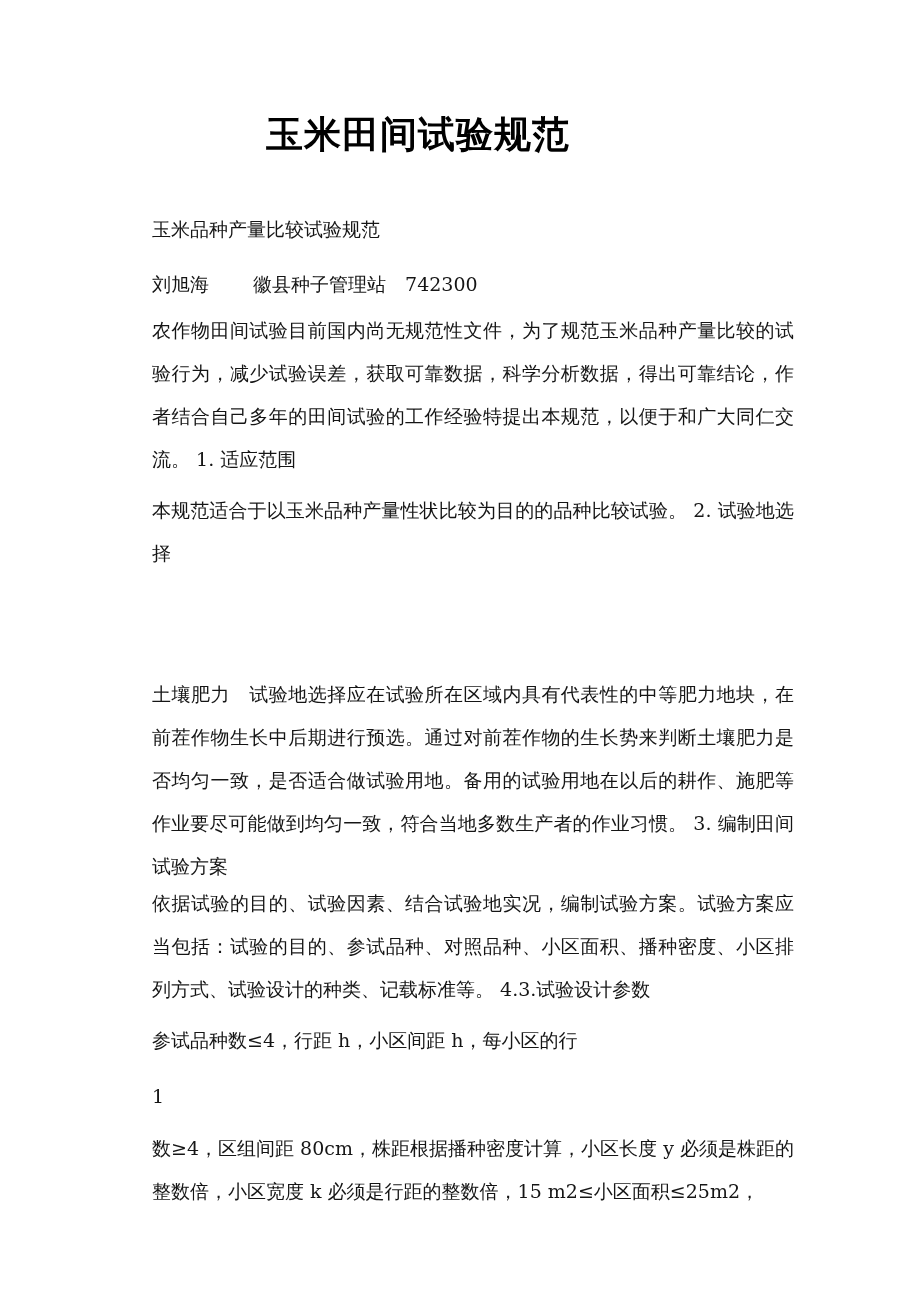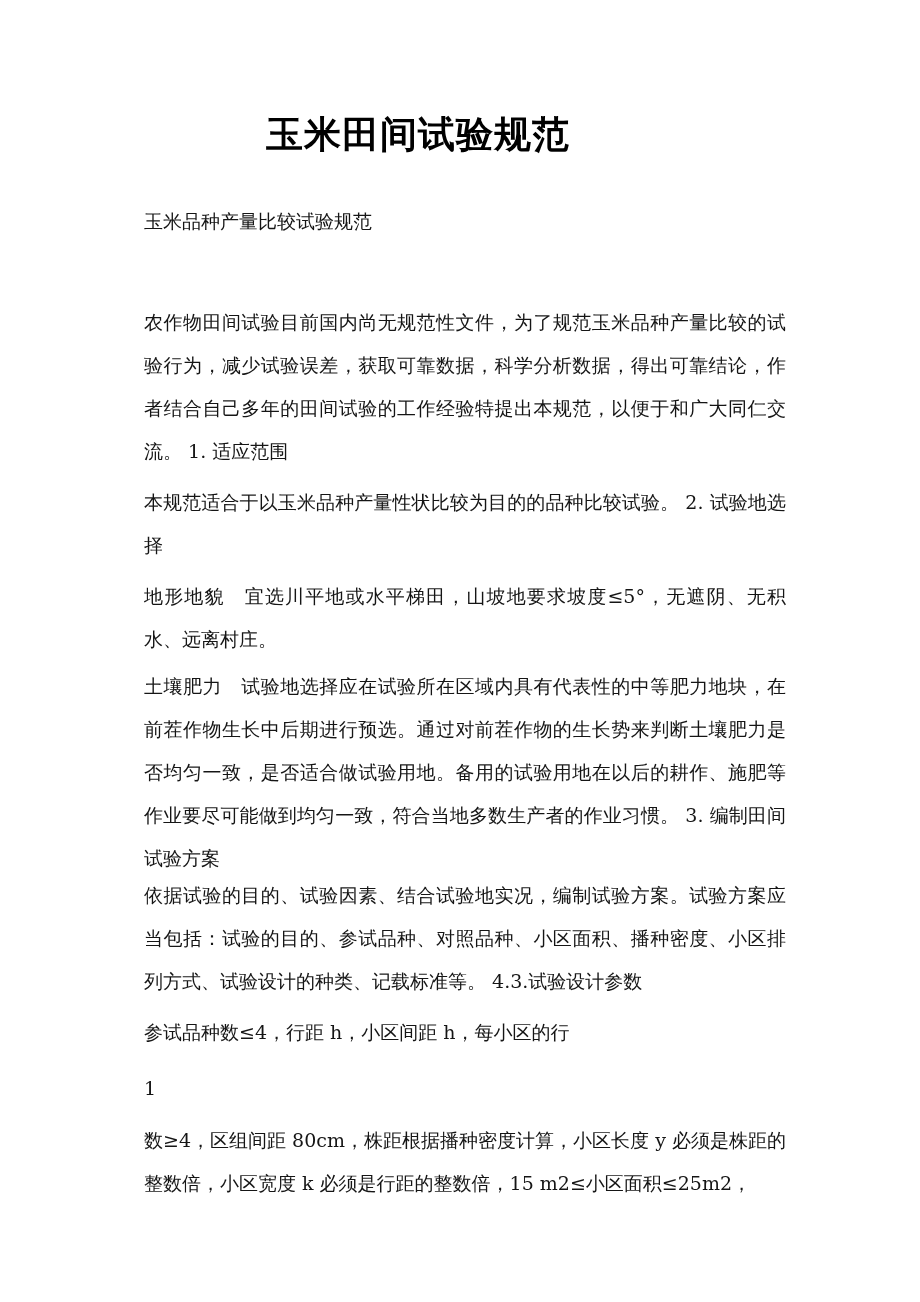--- a/index.html
+++ b/index.html
@@ -3,34 +3,34 @@
 <meta charset="utf-8">
 <style>
   html, body { margin:0; padding:0; background:#ffffff; }
   body { width:920px; height:1302px; overflow:hidden; position:relative;
          font-family:"DejaVu Serif","Liberation Serif",serif; color:#111; }
   .page { position:absolute; left:0; top:0; width:920px; height:1302px; background:#fff; }
   .title { position:absolute; left:0; width:836px; top:110px; text-align:center;
            font-family:"DejaVu Sans","Liberation Sans",sans-serif; font-weight:bold;
            font-size:37px; line-height:50px; letter-spacing:1px; color:#000; }
   .para { position:absolute; left:140px; width:642px; font-size:19px; line-height:43px;
-          text-align:justify; text-justify:inter-character; margin:4px; color:#151515; }
+          text-align:justify; text-justify:inter-character; margin:12px; color:#151515; }
   .single { white-space:pre; }
 </style>
 </head>
 <body>
 
 <div class="page">
   <div class="title">玉米田间试验规范</div>
 
   <p class="para single" style="top:196px;">玉米品种产量比较试验规范</p>
+  <p class="para single" style="top:251px;">刘旭海　　 徽县种子管理站　742300</p>
 
   <p class="para" style="top:297px;">农作物田间试验目前国内尚无规范性文件，为了规范玉米品种产量比较的试验行为，减少试验误差，获取可靠数据，科学分析数据，得出可靠结论，作者结合自己多年的田间试验的工作经验特提出本规范，以便于和广大同仁交流。 1. 适应范围</p>
   <p class="para" style="top:477px;">本规范适合于以玉米品种产量性状比较为目的的品种比较试验。 2. 试验地选择</p>
-  <p class="para" style="top:571px;">地形地貌　宜选川平地或水平梯田，山坡地要求坡度≤5°，无遮阴、无积水、远离村庄。</p>
   <p class="para" style="top:661px;">土壤肥力　试验地选择应在试验所在区域内具有代表性的中等肥力地块，在前茬作物生长中后期进行预选。通过对前茬作物的生长势来判断土壤肥力是否均匀一致，是否适合做试验用地。备用的试验用地在以后的耕作、施肥等作业要尽可能做到均匀一致，符合当地多数生产者的作业习惯。 3. 编制田间试验方案</p>
   <p class="para" style="top:870px;">依据试验的目的、试验因素、结合试验地实况，编制试验方案。试验方案应当包括：试验的目的、参试品种、对照品种、小区面积、播种密度、小区排列方式、试验设计的种类、记载标准等。 4.3.试验设计参数</p>
   <p class="para single" style="top:1007px;">参试品种数≤4，行距 h，小区间距 h，每小区的行</p>
 
   <p class="para single" style="top:1063px;">1</p>
 
   <p class="para" style="top:1115px;">数≥4，区组间距 80cm，株距根据播种密度计算，小区长度 y 必须是株距的整数倍，小区宽度 k 必须是行距的整数倍，15 m2≤小区面积≤25m2，</p>
 </div>
 
 </body></html>

